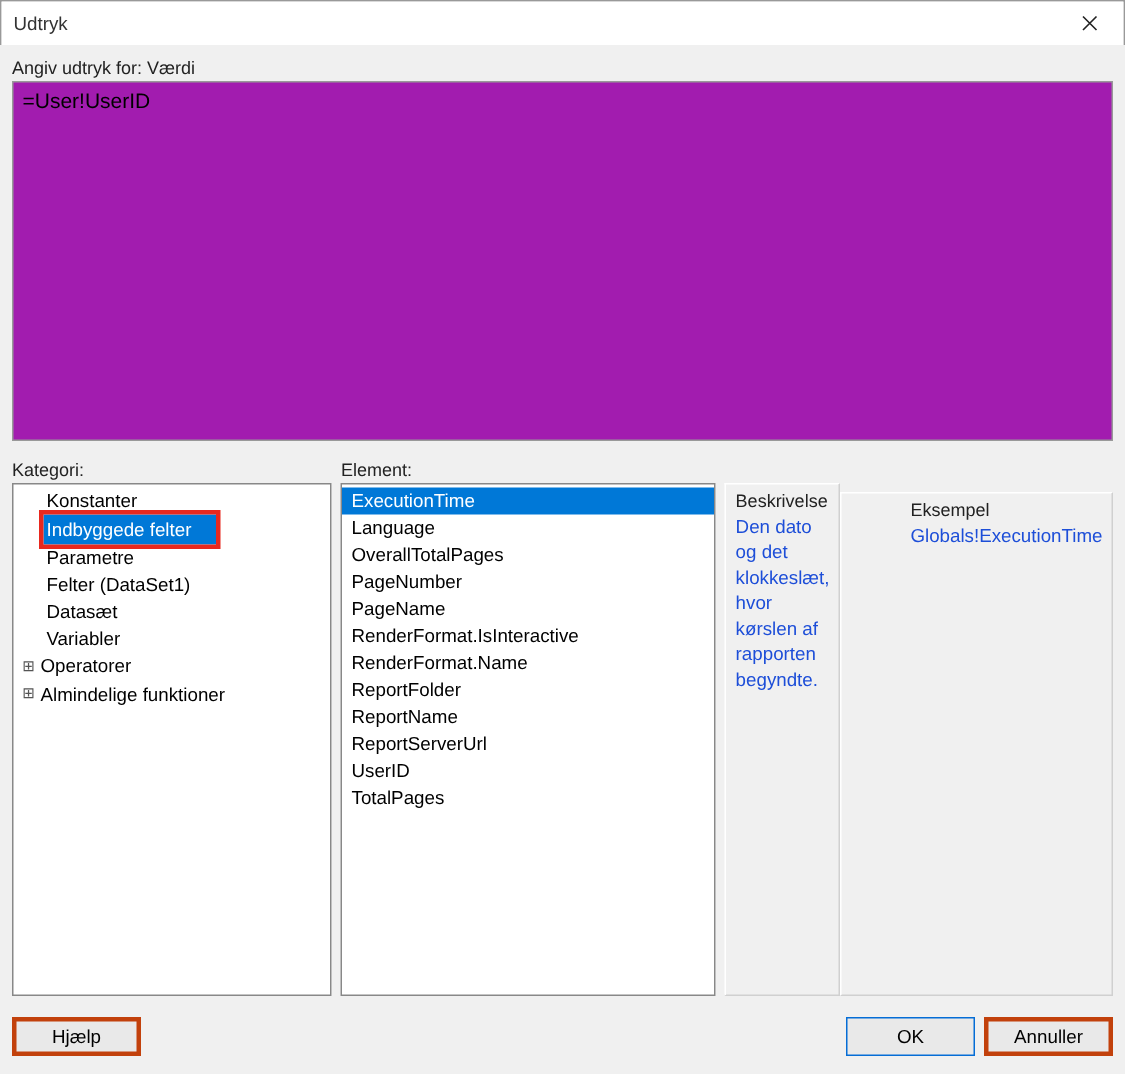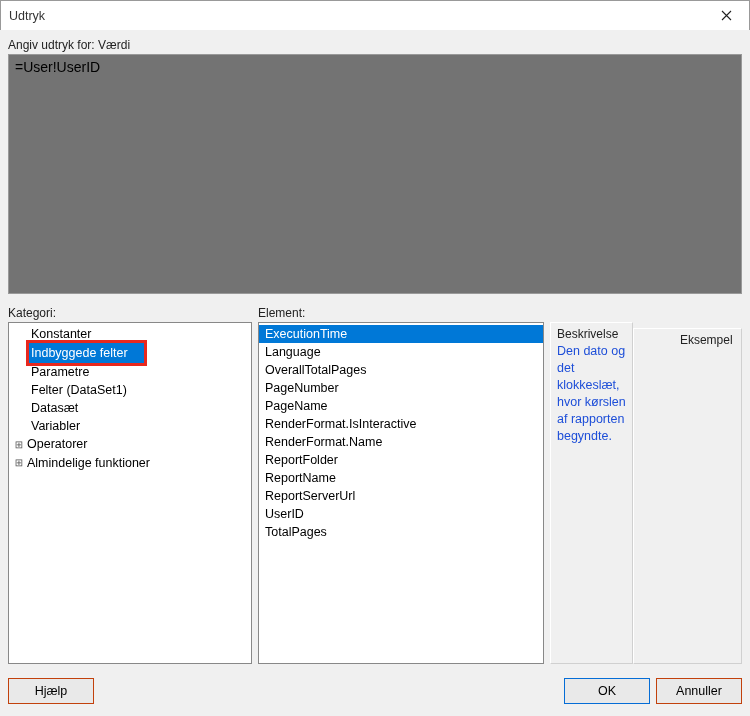--- a/index.html
+++ b/index.html
@@ -45,21 +45,21 @@
     .label-row {
       font-size: 12px;
       margin-bottom: 2px;
       color: #222;
     }
     .expr-area {
       width: 100%;
       height: 240px;
       resize: none;
       border: 1px solid #999;
-      background: #737373;
+      background: #a21caf;
       font-family: "Segoe UI", Tahoma, sans-serif;
       font-size: 14px;
       padding: 4px 6px;
       outline: none;
     }
     .middle {
       display: flex;
       gap: 6px;
       margin-top: 10px;
       flex: 1;
@@ -162,21 +162,21 @@
       justify-content: space-between;
       align-items: center;
       padding-top: 10px;
       height: 44px;
     }
     .btn {
       min-width: 86px;
       height: 26px;
       font-family: inherit;
       font-size: 12.5px;
-      border: 1px solid #c2410c;
+      border: 3px solid #c2410c;
       background: #e9e9e9;
       cursor: default;
       padding: 0 14px;
     }
     .btn.default { border: 1.5px solid #056dd6; }
     .btn-row-right { display:flex; gap:6px; }
   </style>
 </head>
 <body>
 
@@ -232,20 +232,21 @@
 
     <div class="col right">
       <div class="section-label">&nbsp;</div>
       <div class="right-panel">
         <div class="pane desc">
           <div class="pane-title">Beskrivelse</div>
           <div class="pane-body">Den dato og det klokkeslæt, hvor kørslen af rapporten begyndte.</div>
         </div>
         <div class="pane example">
           <div class="pane-title">Eksempel</div>
+          <div class="pane-body">Globals!ExecutionTime</div>
         </div>
       </div>
     </div>
 
   </div>
 
   <div class="bottom-bar">
     <button class="btn">Hjælp</button>
     <div class="btn-row-right">
       <button class="btn default">OK</button>

